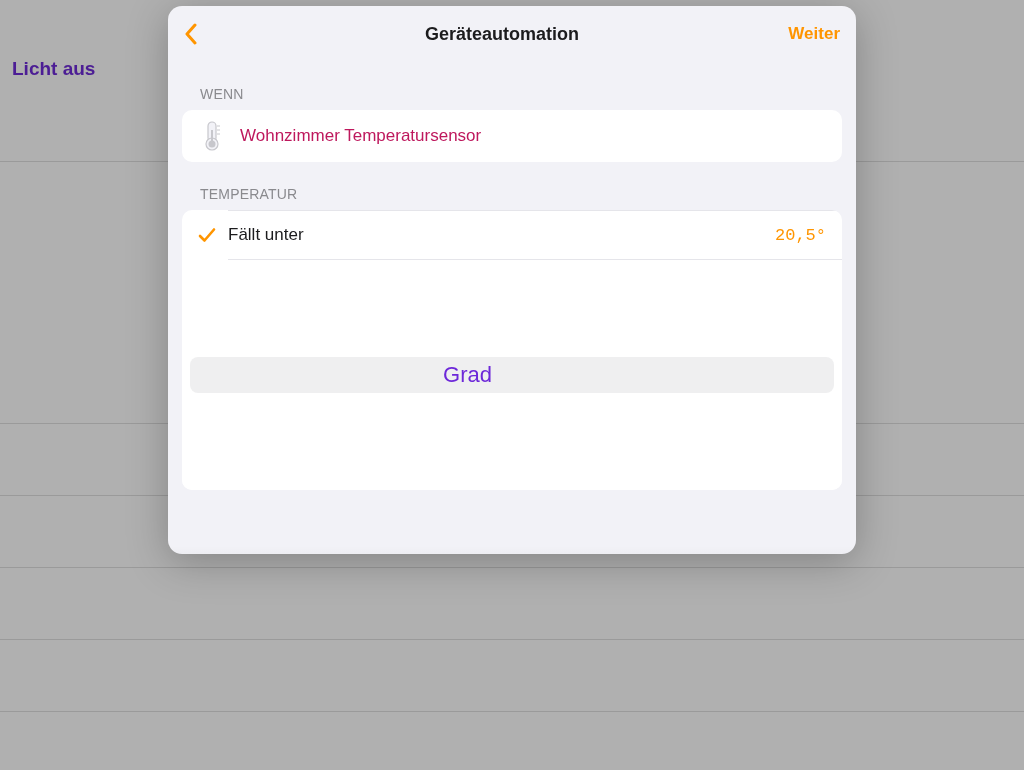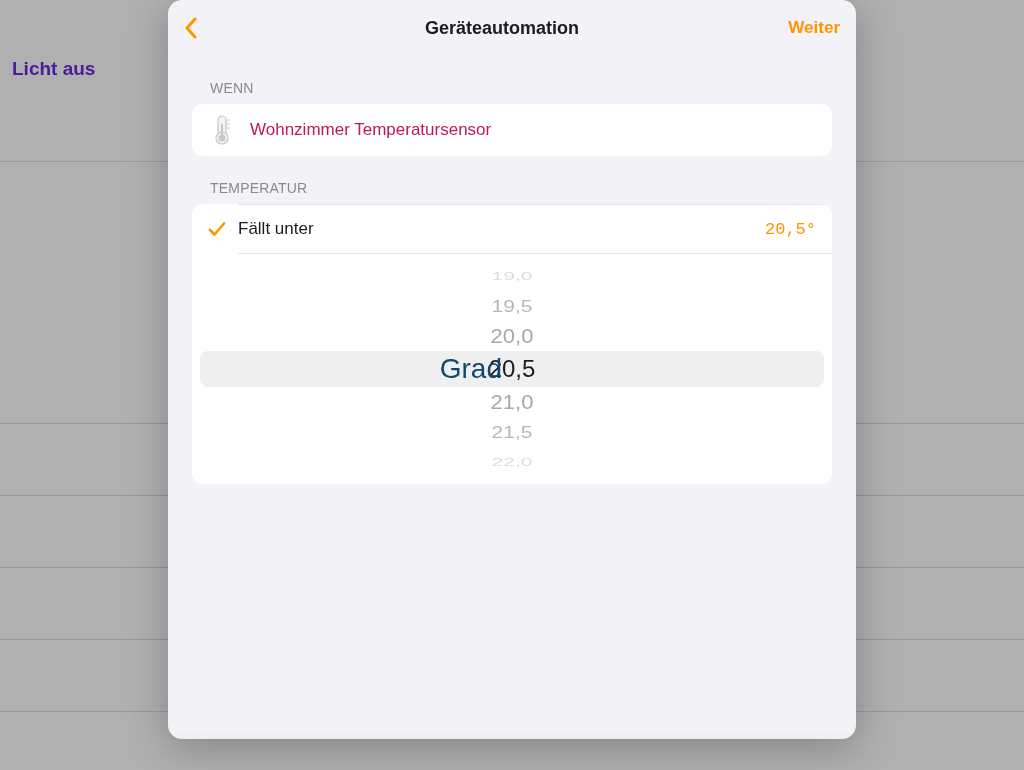--- a/index.html
+++ b/index.html
@@ -39,24 +39,24 @@
     .bg-row {
       position: absolute;
       left: 0;
       right: 0;
       height: 54px;
       border-bottom: 1px solid #9a9a9a;
     }
     
     .modal {
       position: absolute;
-      top: 0;
+      top: 6px;
       left: 168px;
       width: 688px;
-      height: 739px;
+      height: 548px;
       background: #f2f2f7;
       border-radius: 14px;
       box-shadow: 0 8px 40px rgba(0,0,0,0.25);
       overflow: hidden;
     }
     
     .modal::after {
       content: "";
       position: absolute;
       left: 0; right: 0; bottom: 0;
@@ -92,21 +92,21 @@
     
     .nav-next {
       font-size: 17px;
       font-weight: 600;
       color: #ff9500;
       text-align: right;
       min-width: 60px;
     }
     
     .content {
-      padding: 0 24px;
+      padding: 0 14px;
     }
     
     .section-header {
       font-size: 14px;
       font-weight: 400;
       color: #8a8a8e;
       text-transform: uppercase;
       letter-spacing: 0.2px;
       padding: 24px 18px 8px 18px;
     }
@@ -186,22 +186,22 @@
       background: #ffffff;
     }
     
     .picker-unit-label {
       position: absolute;
       left: 0;
       top: 50%;
       transform: translateY(-50%);
       width: 310px;
       text-align: right;
-      font-size: 28px;
-      color: #0c4a6e;
+      font-size: 22px;
+      color: #6d28d9;
       z-index: 3;
     }
     
     .picker-selection-band {
       position: absolute;
       left: 8px;
       right: 8px;
       top: 50%;
       transform: translateY(-50%);
       height: 36px;
@@ -309,29 +309,20 @@
           </svg>
         </div>
         <div class="row-label">Fällt unter</div>
         <div class="row-value">20,5°</div>
       </div>
       <div class="divider"></div>
 
       <div class="picker-area">
         <div class="picker-selection-band"></div>
         <div class="picker-unit-label">Grad</div>
-        <div class="picker-column">
-          <div class="picker-item pi-1">19,0</div>
-          <div class="picker-item pi-2">19,5</div>
-          <div class="picker-item pi-3">20,0</div>
-          <div class="picker-item pi-sel">20,5</div>
-          <div class="picker-item pi-5">21,0</div>
-          <div class="picker-item pi-6">21,5</div>
-          <div class="picker-item pi-7">22,0</div>
-        </div>
       </div>
 
     </div>
 
     <div class="spacer"></div>
 
 
   </div>
 </div>
 

